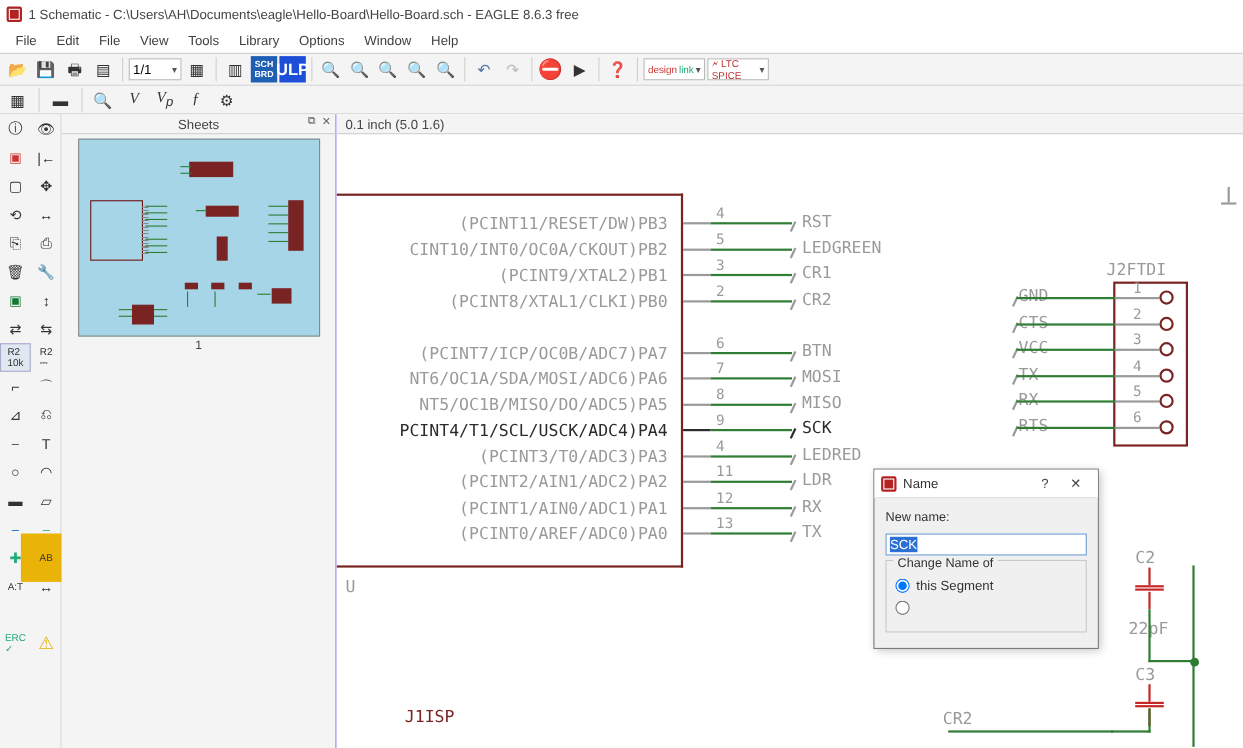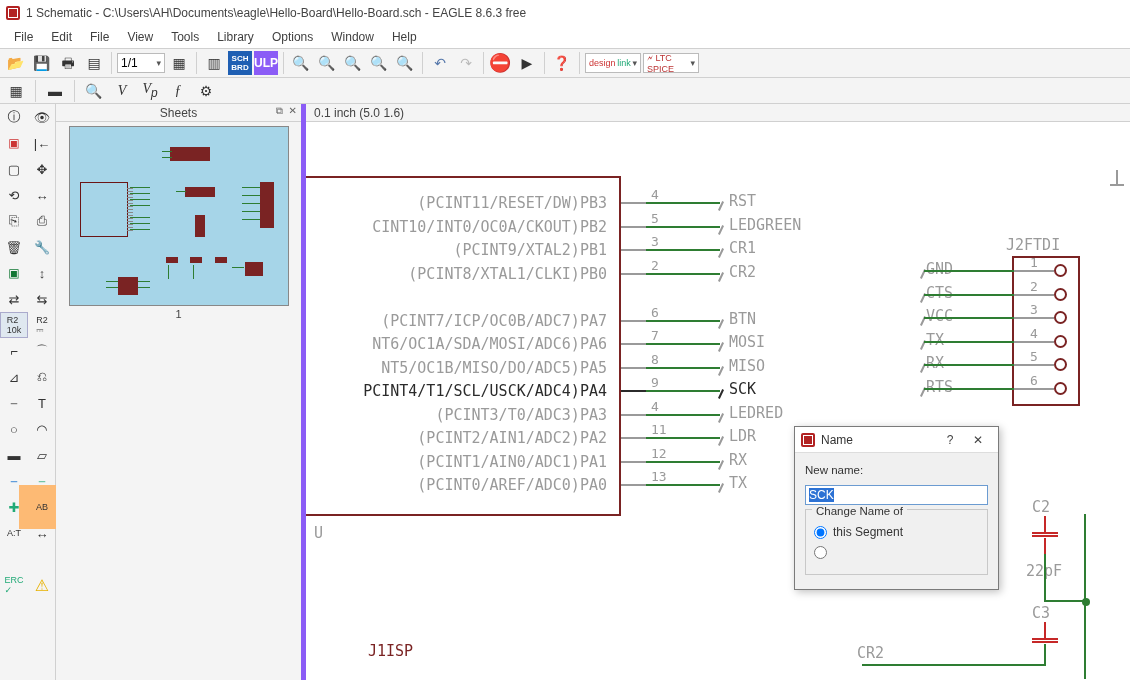--- a/index.html
+++ b/index.html
@@ -28,21 +28,21 @@
 
   
   .main { display: flex; height: calc(680px - 26px - 22px - 30px - 26px); }
 
   
   .tool-palette { width: 56px; border-right: 1px solid #d0d0d0; background: #f4f4f4; display: grid; grid-template-columns: 28px 28px; grid-auto-rows: 26px; }
   .tool-palette .cell { display: flex; align-items: center; justify-content: center; color: #333; font-size: 13px; }
   .cell.sel { background: #dfe8f0; border: 1px solid #aac; }
 
   
-  .sheets-panel { width: 250px; border-right: 5px solid #8b5cf6; background: #f4f4f4; display: flex; flex-direction: column; }
+  .sheets-panel { width: 250px; border-right: 1px solid #8b5cf6; background: #f4f4f4; display: flex; flex-direction: column; }
   .sheets-header { height: 18px; border-bottom: 1px solid #d0d0d0; display: flex; align-items: center; justify-content: center; position: relative; color: #444; font-size: 11px; }
   .sheets-header .pin { position: absolute; right: 18px; top: 1px; font-size: 10px; color: #666; }
   .sheets-header .close { position: absolute; right: 4px; top: 1px; font-size: 10px; color: #666; }
   .sheet-thumb-wrap { padding: 4px 6px; flex: 0 0 auto; }
   .sheet-thumb { width: 220px; height: 180px; background: #a6d5e8; border: 1px solid #888; margin: 0 auto; position: relative; overflow: hidden; }
   .sheet-label { text-align: center; color: #444; font-size: 11px; margin-top: 2px; }
 
   
   .canvas-area { flex: 1; position: relative; background: #fff; overflow: hidden; }
   .coord-bar { height: 18px; border-bottom: 1px solid #d0d0d0; background: #f4f4f4; color: #444; font-size: 11px; padding: 1px 8px; display: flex; align-items: center; }
@@ -130,21 +130,21 @@
       <span class="arr">▾</span>
     </div>
   <div class="tb-btn">
       <span class="ico">▦</span>
     </div>
   <div class="tb-sep"></div>
   <div class="tb-btn">
       <span class="ico">▥</span>
     </div>
   <div class="tb-btn" style="background:#1f5fb3;color:#fff;font-size:8px;font-weight:bold;line-height:9px;text-align:center;">SCH<br>BRD</div>
-  <div class="tb-btn" style="background:#8b5cf6;color:#fff;font-size:12px;font-weight:bold;">ULP</div>
+  <div class="tb-btn" style="background:#1d4ed8;color:#fff;font-size:15px;font-weight:bold;">ULP</div>
   <div class="tb-sep"></div>
   <div class="tb-btn">
       <span class="ico">🔍</span>
     </div>
   <div class="tb-btn">
       <span class="ico">🔍</span>
     </div>
   <div class="tb-btn">
       <span class="ico">🔍</span>
     </div>
@@ -246,21 +246,21 @@
     <div class="cell">⎯</div>
     <div class="cell">T</div>
     <div class="cell">○</div>
     <div class="cell">◠</div>
     <div class="cell">▬</div>
     <div class="cell">▱</div>
     <div class="cell" style="color:#06c">⎯</div>
     <div class="cell" style="color:#2a7">⎯</div>
     <div class="cell" style="color:#2a7">✚</div>
     <div class="cell">
-        <span style="font-size:9px;background:#fdba74;padding:17px;">AB</span>
+        <span style="font-size:9px;background:#eab308;padding:17px;">AB</span>
       </div>
     <div class="cell">
         <span style="font-size:9px;">A:T</span>
       </div>
     <div class="cell">↔</div>
     <div class="cell"></div>
       <div class="cell"></div>
     <div class="cell">
         <span style="font-size:9px;color:#2a7">ERC<br>✓</span>
       </div>

